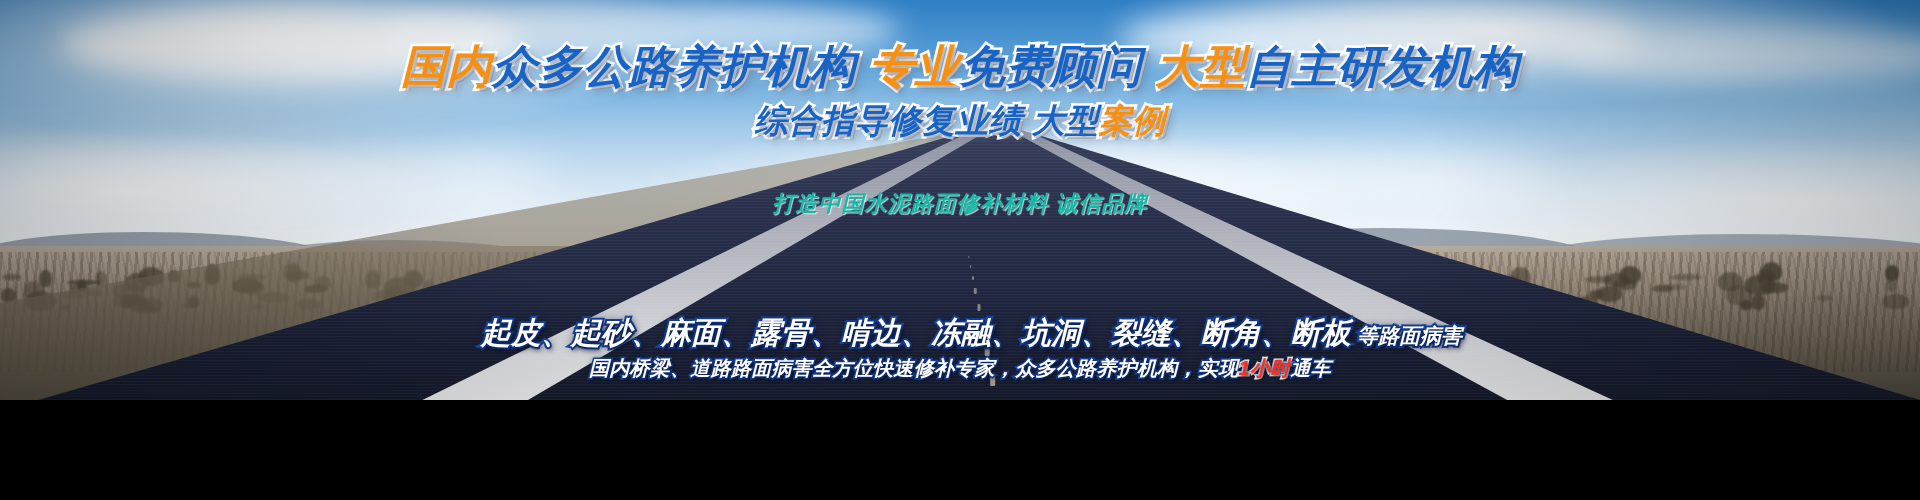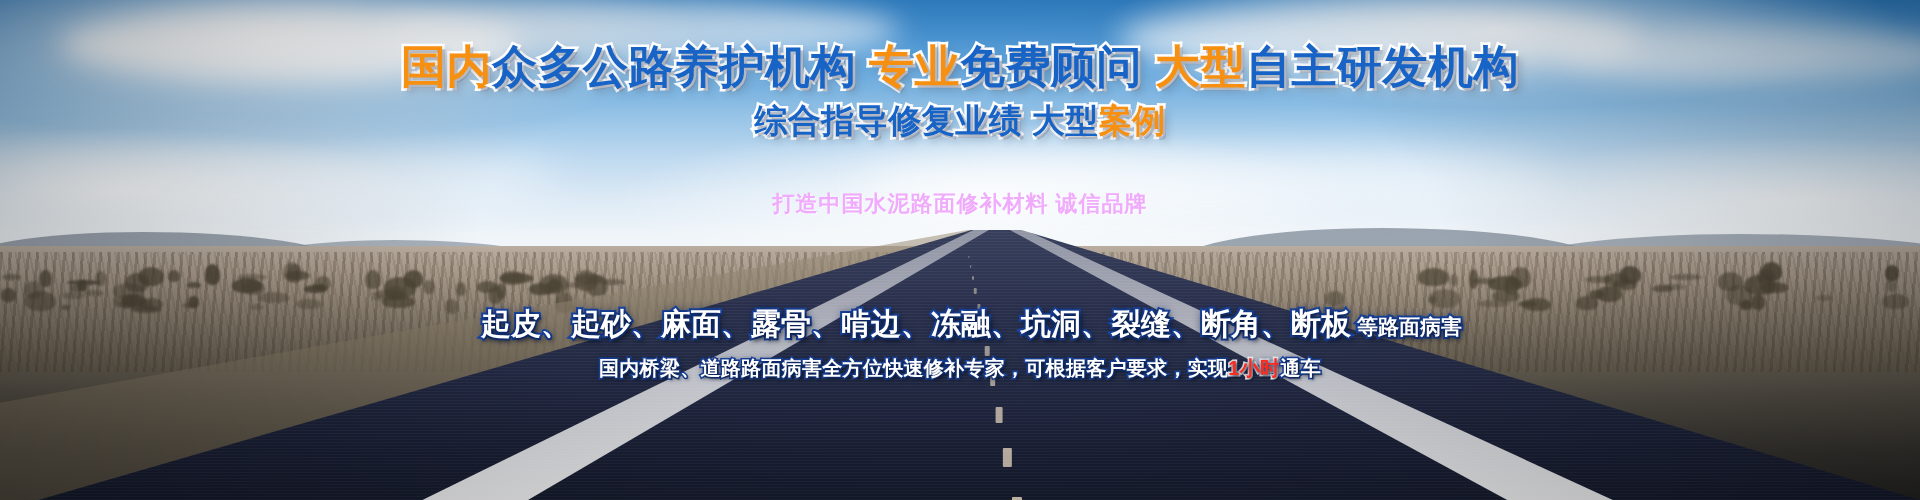--- a/index.html
+++ b/index.html
@@ -1,22 +1,23 @@
 <!DOCTYPE html>
 <html><head>
 <meta charset="utf-8">
 <style>
   html,body{margin:0;padding:0;background:#000;}
   body{font-family:"Liberation Sans","DejaVu Sans",sans-serif;}
 
   #banner{
     position:relative;
-    width:1920px;height:500px;
+    width:1920px;height:400px;
     overflow:hidden;
     background:#2b3558;
+    font-style:italic;
   }
 
   
   .sky{
     position:absolute;left:0;top:0;width:1920px;height:258px;
     background:
       radial-gradient(ellipse 700px 160px at 270px 40px, rgba(255,255,255,.92) 0%, rgba(255,255,255,0) 62%),
       radial-gradient(ellipse 620px 120px at 1500px 30px, rgba(255,255,255,.80) 0%, rgba(255,255,255,0) 65%),
       radial-gradient(ellipse 520px 110px at 980px 200px, rgba(255,255,255,.85) 0%, rgba(255,255,255,0) 70%),
       radial-gradient(ellipse 420px 90px at 120px 190px, rgba(255,255,255,.75) 0%, rgba(255,255,255,0) 70%),
@@ -123,21 +124,21 @@
       5px 5px 7px rgba(90,100,120,.35);
   }
   .headline .or{color:#f79010;}
   .headline .bl{color:#1763c6;}
 
   #hl1{top:44px;left:50%;transform:translateX(-50%);font-size:45px;}
   #hl2{top:104px;left:50%;transform:translateX(-50%);font-size:33px;}
 
   
   .mid{
-    color:#f0abfc;font-weight:bold;font-size:22px;letter-spacing:1px;
+    color:#14b8a6;font-weight:bold;font-size:22px;letter-spacing:1px;
     text-shadow:1px 1px 1px rgba(255,255,255,.75);
   }
   #mid1{top:193px;left:50%;transform:translateX(-50%);}
   #mid2{top:226px;left:50%;transform:translateX(-50%);}
 
   
   .botsmall{
     font-weight:bold;font-size:19px;color:#ffffff;letter-spacing:.5px;
     -webkit-text-stroke:3px #1b49a8;
     paint-order:stroke fill;
@@ -145,21 +146,21 @@
   }
   #bot1{top:296px;left:50%;transform:translateX(-50%);}
 
   .botbig{
     font-weight:bold;font-size:30px;color:#ffffff;letter-spacing:0px;
     -webkit-text-stroke:4px #1b49a8;
     paint-order:stroke fill;
     text-shadow:0 0 8px rgba(10,30,80,.95), 2px 3px 4px rgba(0,0,0,.65);
   }
   .botbig .small{font-size:21px;}
-  #bot2{top:309px;left:50%;transform:translateX(-50%);padding-left:23px;}
+  #bot2{top:318px;left:50%;transform:translateX(-50%);padding-left:23px;}
 
   #bot3{top:358px;left:50%;transform:translateX(-50%);
     font-weight:bold;font-size:20px;color:#ffffff;letter-spacing:.3px;
     -webkit-text-stroke:3px #1b49a8;
     paint-order:stroke fill;
     text-shadow:0 0 6px rgba(10,30,80,.9), 2px 2px 3px rgba(0,0,0,.6);
   }
   #bot3 .red{color:#ff2a1e;-webkit-text-stroke:3px #ffffff;}
 </style>
 </head>
@@ -306,15 +307,15 @@
       <div class="dash" style="top: 496.681px; height: 23.7056px; width: 10.0796px; margin-left: 57.3309px; opacity: 0.94;"></div>
     </div>
   <div class="vignette"></div>
 
   <div class="tx headline" id="hl1"><span class="or">国内</span><span class="bl">众多公路养护机构</span><span class="bl">  </span><span class="or">专业</span><span class="bl">免费顾问</span><span class="bl">  </span><span class="or">大型</span><span class="bl">自主研发机构</span></div>
   <div class="tx headline" id="hl2"><span class="bl">综合指导修复业绩</span><span class="bl">  </span><span class="bl">大型</span><span class="or">案例</span></div>
 
   <div class="tx mid" id="mid1">打造中国水泥路面修补材料   诚信品牌</div>
 
   <div class="tx botbig" id="bot2"><span class="">起皮、起砂、麻面、露骨、啃边、冻融、坑洞、裂缝、断角、断板</span><span class="small"> 等路面病害</span></div>
-  <div class="tx" id="bot3"><span class="">国内桥梁、道路路面病害全方位快速修补专家，可根据客户要求，实现</span><span class="red">1小时</span><span class="">通车</span></div>
+  <div class="tx" id="bot3"><span class="">国内桥梁、道路路面病害全方位快速修补专家，众多公路养护机构，实现</span><span class="red">1小时</span><span class="">通车</span></div>
 
 </div>
 
 </body></html>

